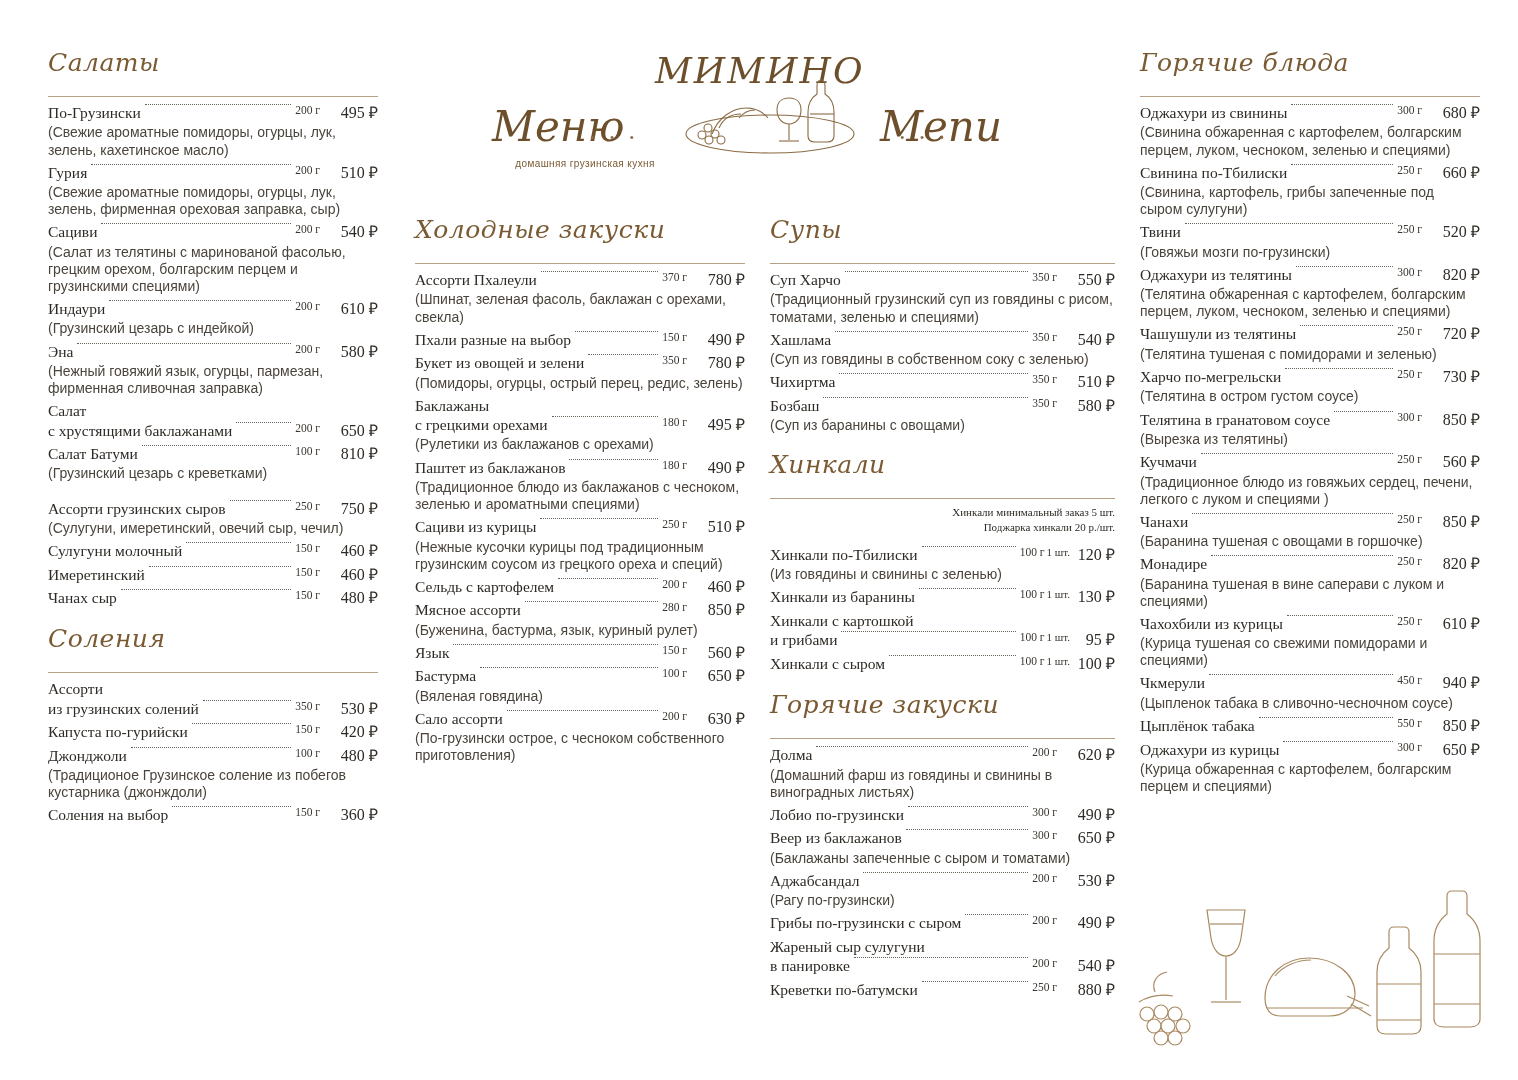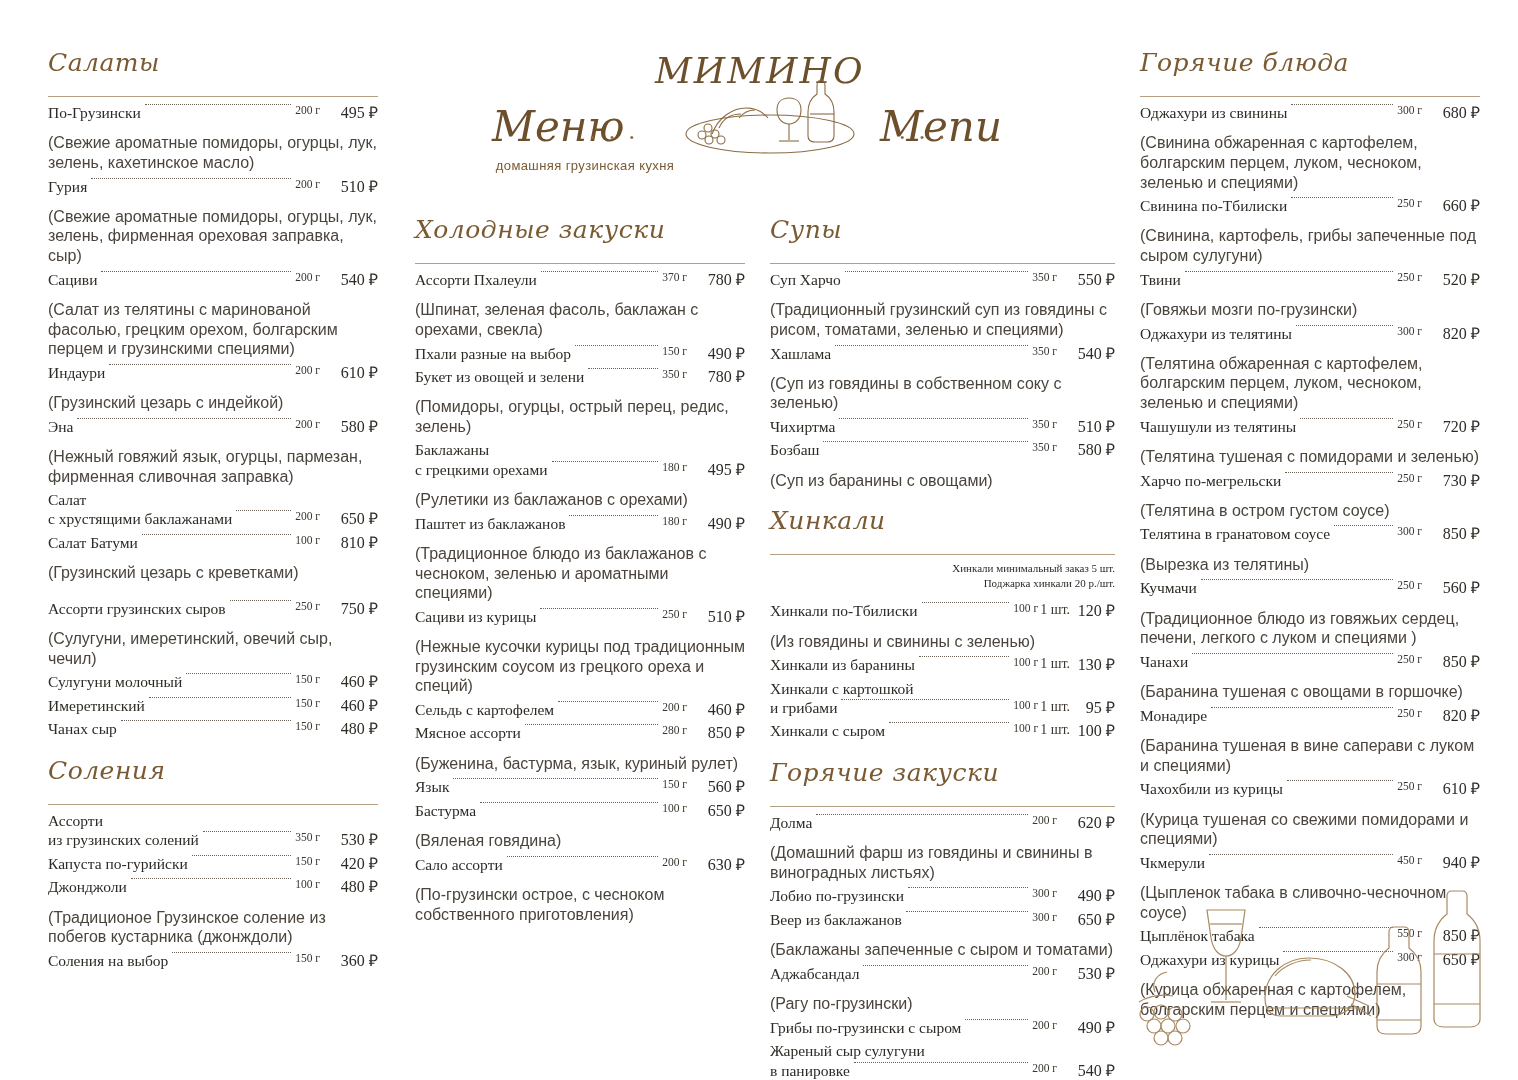--- a/index.html
+++ b/index.html
@@ -49,37 +49,37 @@
     min-width:8px;
     height:1px;
   }
   .wt{
     font-size:11.5px;
     color:#3a352e;
     white-space:nowrap;
     padding-right:2px;
   }
   .qty{
-    font-size:14px;
+    font-size:11px;
     color:#3a352e;
     white-space:nowrap;
     padding-right:1px;
   }
   .price{
     font-size:16px;
     white-space:nowrap;
     min-width:56px;
     text-align:right;
   }
   .desc{
     font-family:"Liberation Sans", sans-serif;
-    font-size:16px;
+    font-size:14px;
     line-height:1.22;
     color:#4a443c;
-    margin:10px 0 4px 0;
+    margin:1px 0 4px 0;
   }
   
   .nm2{font-size:15.5px;line-height:1.25;}
 
   
   #logo{
     position:absolute;left:470px;top:40px;width:600px;height:150px;
     text-align:center;
   }
   .menu-word{
@@ -98,21 +98,21 @@
     position:absolute;left:0;top:10px;width:230px;text-align:left;
     font-family:"DejaVu Serif", serif;
     font-style:italic;
     font-size:36px;
     letter-spacing:2px;
     color:#6d4f2b;
   }
   .tagline{
     position:absolute;left:0;top:118px;width:230px;text-align:center;
     font-family:"Liberation Sans", sans-serif;
-    font-size:13px;
+    font-size:10px;
     color:#7a5a32;
     letter-spacing:.4px;
   }
   .dots3{
     position:absolute;top:90px;color:#8a6b44;font-size:13px;letter-spacing:6px;
   }
   #dots-l{left:120px;}
   #dots-r{left:430px;}
   .logo-art{position:absolute;left:22px;top:28px;}
 

